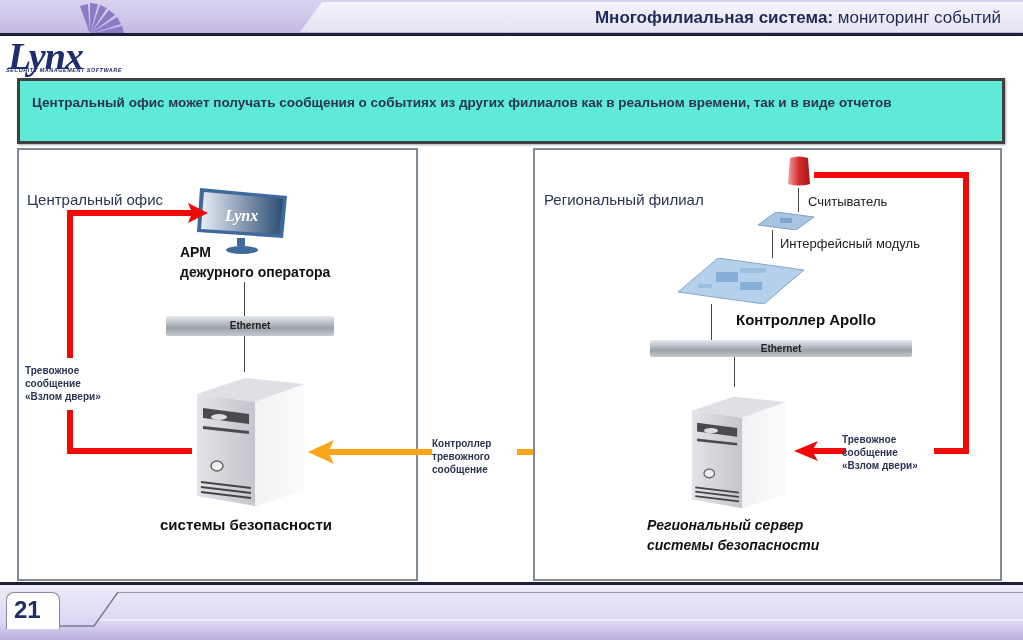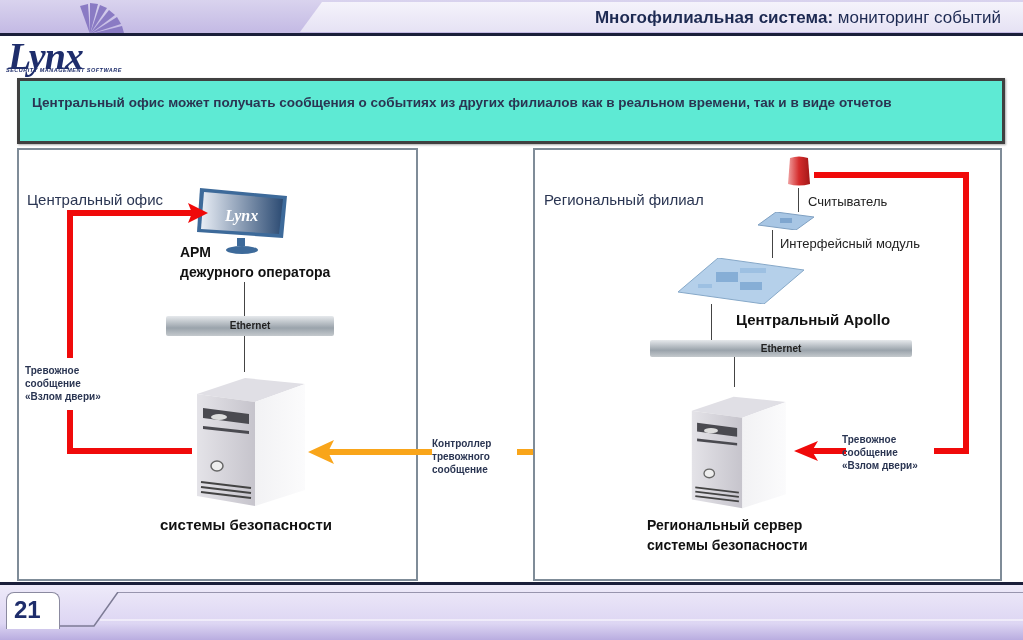--- a/index.html
+++ b/index.html
@@ -159,21 +159,21 @@
 <div class="abs vline" style="left:772px;top:230px;height:28px;"></div>
 <div class="abs lbl-dev" style="left:780px;top:236px;">Интерфейсный модуль</div>
 <svg class="abs" style="left:678px;top:258px;width:126px;height:46px;" viewBox="0 0 126 46">
   <polygon points="40,0 126,12 86,46 0,34" fill="#b5d0ea" stroke="#86a8c8"></polygon>
   <rect x="38" y="14" width="22" height="10" fill="#86aed6"></rect>
   <rect x="62" y="10" width="26" height="5" fill="#9dc0e2"></rect>
   <rect x="62" y="24" width="22" height="8" fill="#86aed6"></rect>
   <rect x="20" y="26" width="14" height="4" fill="#9dc0e2"></rect>
 </svg>
 <div class="abs vline" style="left:711px;top:304px;height:36px;"></div>
-<div class="abs lbl-big" style="left:736px;top:310px;">Центральный Apollo</div>
+<div class="abs lbl-big" style="left:736px;top:310px;">Контроллер Apollo</div>
 <div class="abs eth" style="left:650px;top:340px;width:262px;height:17px;line-height:17px;">Ethernet</div>
 <div class="abs vline" style="left:734px;top:357px;height:30px;"></div>
 
 <div class="abs red" style="left:814px;top:172px;width:155px;height:6px;"></div>
 <div class="abs red" style="left:963px;top:172px;width:6px;height:282px;"></div>
 <div class="abs red" style="left:934px;top:448px;width:35px;height:6px;"></div>
 <div class="abs red" style="left:812px;top:448px;width:34px;height:6px;"></div>
 <svg class="abs" style="left:794px;top:441px;width:24px;height:20px;" viewBox="0 0 24 20">
     <polygon points="0,10 24,0 18,10 24,20" fill="#f00a0a"></polygon>
   </svg>
@@ -190,21 +190,21 @@
   <polygon points="8,40 54,46 54,56 8,50" fill="#4a4a50"></polygon>
   <ellipse cx="24" cy="49" rx="8" ry="3" fill="#ddd"></ellipse>
   <polygon points="8,58 54,63 54,66 8,61" fill="#4a4a50"></polygon>
   <ellipse cx="22" cy="98" rx="6" ry="5" fill="#eee" stroke="#666" stroke-width="1.5"></ellipse>
   <g stroke="#444" stroke-width="2">
       <line x1="6" y1="114" x2="56" y2="120"></line>
       <line x1="6" y1="119" x2="56" y2="125"></line>
       <line x1="6" y1="124" x2="56" y2="130"></line>
     </g>
 </svg>
-<div class="abs lbl-big" style="left:647px;top:515px;font-size:14px;">
+<div class="abs lbl-big" style="left:647px;top:515px;font-size:14px;font-style:italic;">
   <div>Региональный сервер</div>
   <div>системы безопасности</div>
 </div>
 
 <div class="abs ftr-line"></div>
 <div class="abs ftr-band"></div>
 <svg class="abs" style="left:58px;top:592px;width:965px;height:40px;" viewBox="0 0 965 40">
   <polyline points="0,34 4,34 36,34 60,0 965,0" fill="none" stroke="#7d7b95" stroke-width="1.5"></polyline>
   <line x1="42" y1="28" x2="965" y2="28" stroke="#fff" stroke-width="1"></line>
 </svg>

